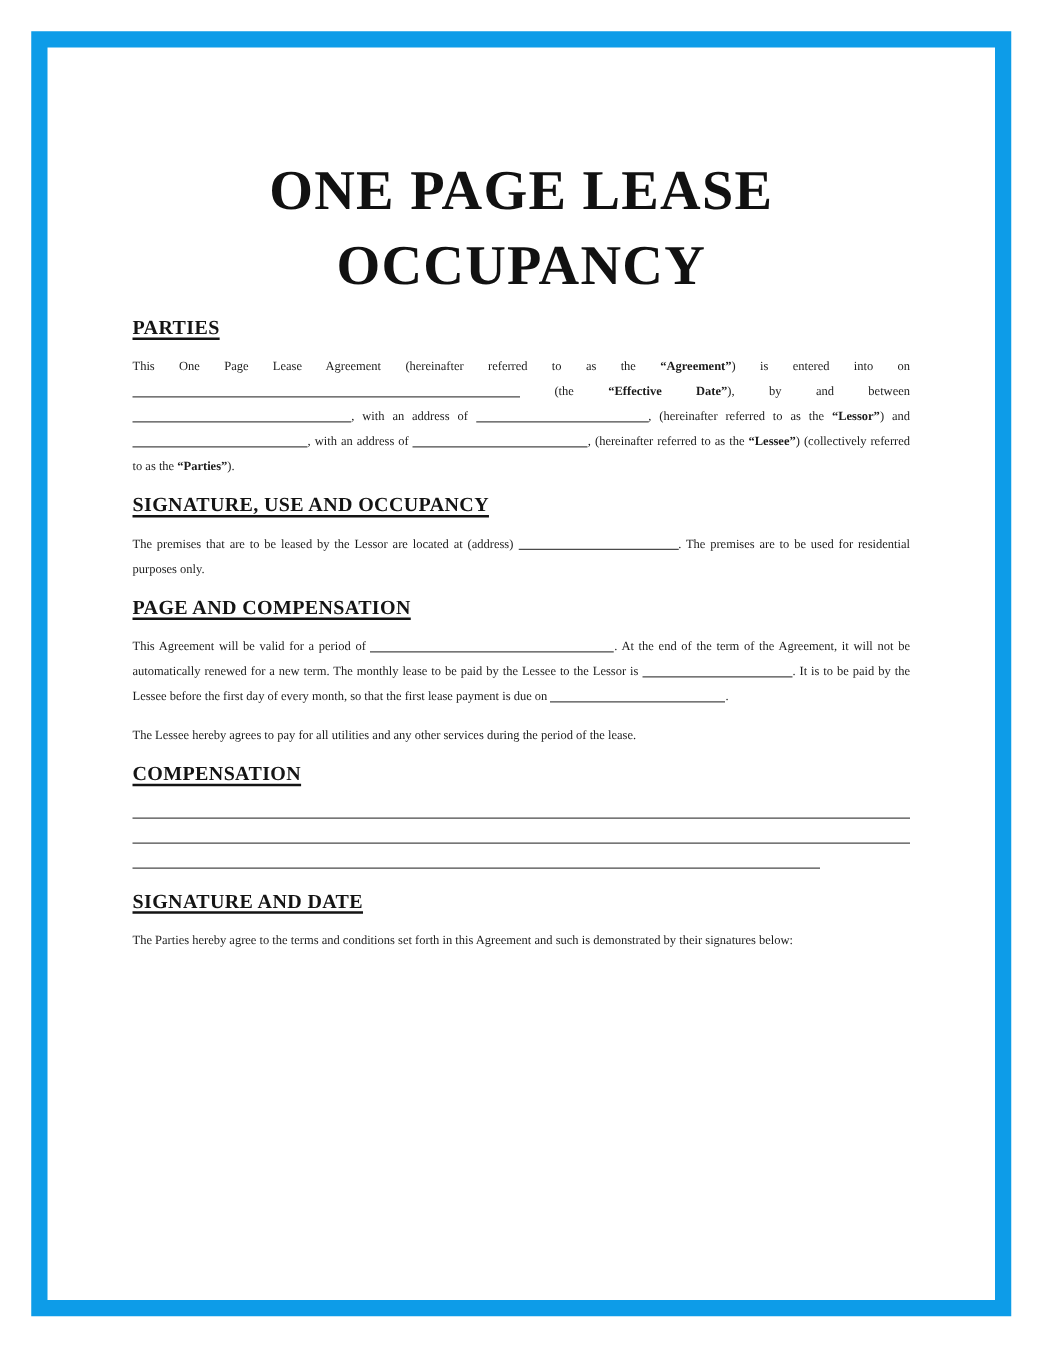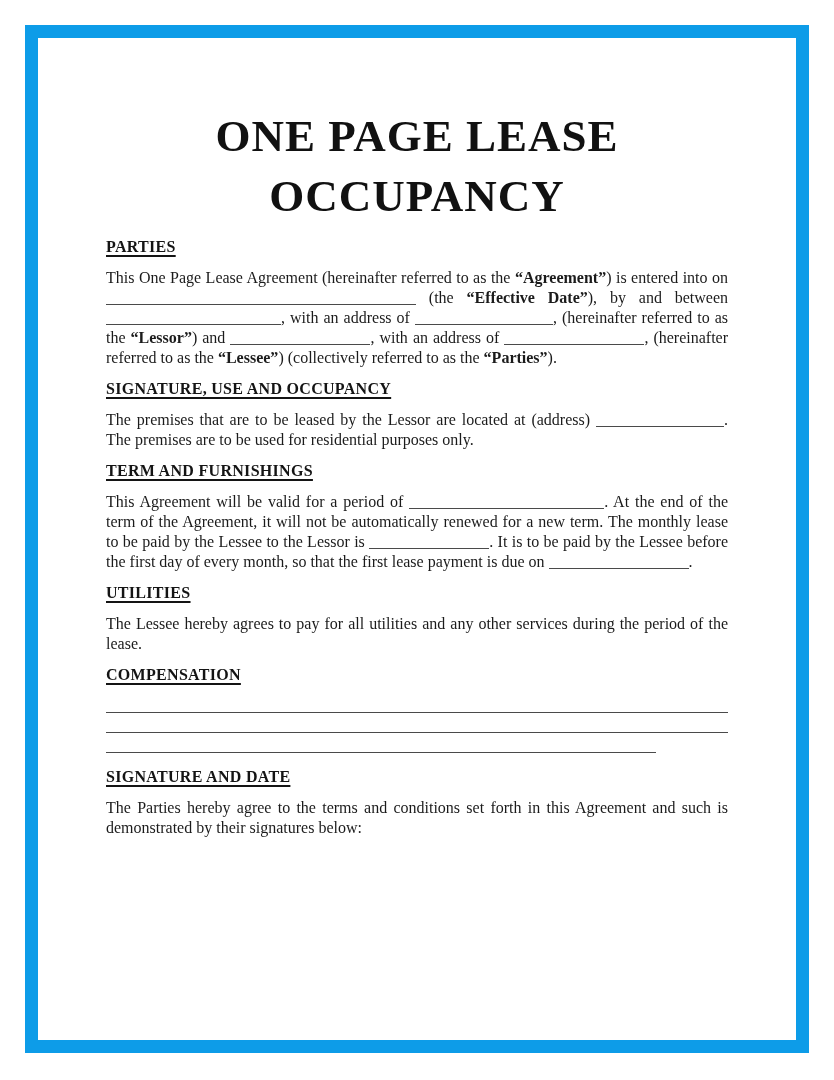--- a/index.html
+++ b/index.html
@@ -15,21 +15,21 @@
   }
   .border-frame {
     position: absolute;
     left: 25px; top: 25px; right: 25px; bottom: 27px;
     border: 13px solid #0d9ce8;
     pointer-events: none;
   }
   .content {
     position: absolute;
     left: 106px;
-    top: 38px;
+    top: 54px;
     width: 622px;
     padding-top: 68px;
   }
   h1 {
     margin: 0 0 6px 0;
     text-align: center;
     font-size: 45px;
     line-height: 60px;
     font-weight: bold;
     letter-spacing: 1px;
@@ -42,21 +42,21 @@
     line-height: 20px;
     font-weight: bold;
     letter-spacing: 0.3px;
     text-decoration: underline;
     text-decoration-thickness: 1.5px;
     text-underline-offset: 2.5px;
     color: #141414;
   }
   p.body-par {
     margin: 11px 0 0 0;
-    font-size: 16px;
+    font-size: 10px;
     line-height: 20px;
     text-align: justify;
   }
   p.body-par .run { white-space: normal; }
   p.body-par .bold { font-weight: bold; }
   .blank {
     display: inline-block;
     height: 4px;
     vertical-align: -2px;
     border-bottom: 1.4px solid #4a4a4a;
@@ -78,26 +78,25 @@
       <h2>PARTIES</h2>
       <p class="body-par"><span class="run">This One Page Lease Agreement (hereinafter referred to as the </span><span class="run bold">“Agreement”</span><span class="run">) is entered into on </span><span class="blank" style="width: 310px;"></span><span class="run"> (the </span><span class="run bold">“Effective Date”</span><span class="run">), by and between </span><span class="blank" style="width: 175px;"></span><span class="run">, with an address of </span><span class="blank" style="width: 138px;"></span><span class="run">, (hereinafter referred to as the </span><span class="run bold">“Lessor”</span><span class="run">) and </span><span class="blank" style="width: 140px;"></span><span class="run">, with an address of </span><span class="blank" style="width: 140px;"></span><span class="run">, (hereinafter referred to as the </span><span class="run bold">“Lessee”</span><span class="run">) (collectively referred to as the </span><span class="run bold">“Parties”</span><span class="run">).</span></p>
     </section>
 
     <section>
       <h2>SIGNATURE, USE AND OCCUPANCY</h2>
       <p class="body-par"><span class="run">The premises that are to be leased by the Lessor are located at (address) </span><span class="blank" style="width: 128px;"></span><span class="run">. The premises are to be used for residential purposes only.</span></p>
     </section>
 
     <section>
-      <h2>TERM AND FURNISHINGS</h2>
+      <h2>PAGE AND COMPENSATION</h2>
       <p class="body-par"><span class="run">This Agreement will be valid for a period of </span><span class="blank" style="width: 195px;"></span><span class="run">. At the end of the term of the Agreement, it will not be automatically renewed for a new term. The monthly lease to be paid by the Lessee to the Lessor is </span><span class="blank" style="width: 120px;"></span><span class="run">. It is to be paid by the Lessee before the first day of every month, so that the first lease payment is due on </span><span class="blank" style="width: 140px;"></span><span class="run">.</span></p>
     </section>
 
     <section>
-      <h2>UTILITIES</h2>
       <p class="body-par"><span class="run">The Lessee hereby agrees to pay for all utilities and any other services during the period of the lease.</span></p>
     </section>
 
     <section>
       <h2>COMPENSATION</h2>
       <p class="body-par"><span class="blank" style="width: 622px;"></span><span class="blank" style="width: 622px;"></span><span class="blank" style="width: 550px;"></span></p>
     </section>
 
     <section>
       <h2>SIGNATURE AND DATE</h2>

